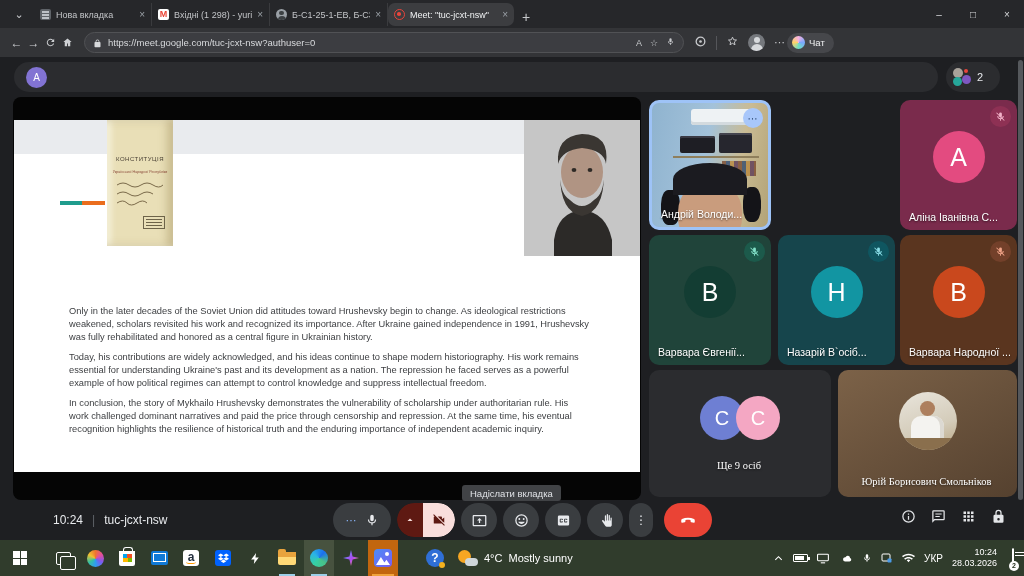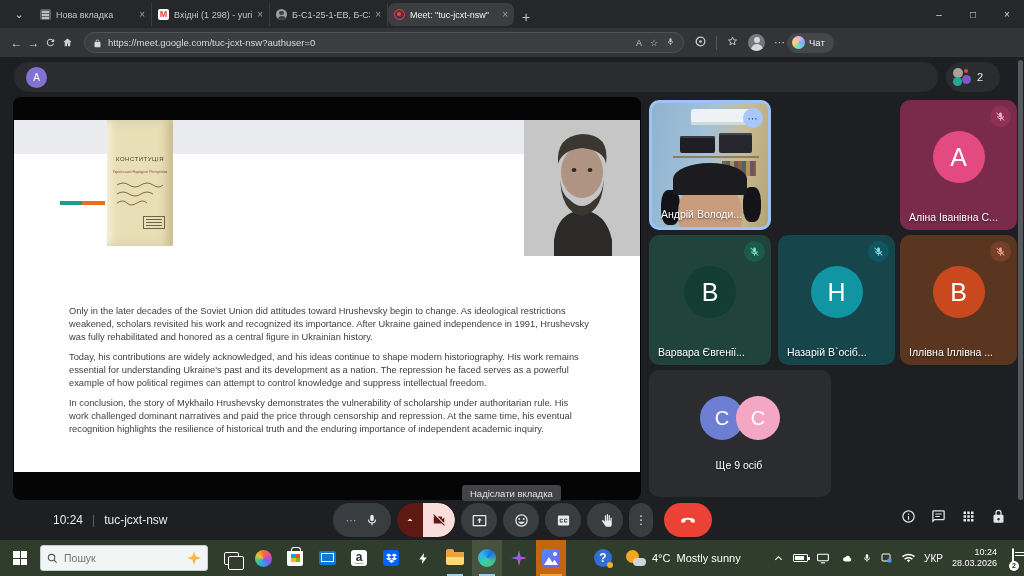--- a/index.html
+++ b/index.html
@@ -69,21 +69,21 @@
   .sline .t { width:22px; background:#1f9c8d; }
   .sline .o { width:23px; background:#ea6d1d; }
   .portrait { position:absolute; right:0; top:0; width:116px; height:136px; background:#c6c6c6; }
   .slidetitle { position:absolute; left:55px; top:122px; font-size:19px; font-weight:bold; color:#3f4043; letter-spacing:-0.2px; }
   .slide p { position:absolute; left:55px; width:520px; font-size:9.3px; line-height:13px; color:#3c3e41; }
   .slide p.p1 { top:185px; } .slide p.p2 { top:231px; } .slide p.p3 { top:277px; }
 
   
   .tile { position:absolute; border-radius:10px; overflow:hidden; }
   .tile .nm { position:absolute; left:9px; bottom:7px; color:#fff; font-size:10.5px; text-shadow:0 1px 2px rgba(0,0,0,.6); white-space:nowrap; }
-  .tile .nm.center { left:0; right:2px; text-align:center; }
+  .tile .nm.center { left:0; right:2px; text-align:center;font-family:Liberation Serif, serif; }
   .badge { position:absolute; top:6px; right:6px; width:21px; height:21px; border-radius:50%; display:flex; align-items:center; justify-content:center; }
   .avcirc { position:absolute; left:50%; top:44%; transform:translate(-50%,-50%); width:52px; height:52px; border-radius:50%; color:#fff; font-size:25px; display:flex; align-items:center; justify-content:center; }
   .cam { border:3px solid #9ec3f7; background:linear-gradient(100deg,#8fb3cf 0%,#a3c2da 45%,#cabb93 72%,#b2a377 100%); }
   .cam .ac { position:absolute; left:34%; top:5%; width:52%; height:13%; background:#eef2f4; border-radius:3px; box-shadow:inset 0 -3px 0 #d3dade; }
   .cam .eq1 { position:absolute; left:24%; top:27%; width:30%; height:13%; background:#1e1e24; border-radius:2px; box-shadow:inset 0 2px 0 #3a3a44; }
   .cam .eq2 { position:absolute; left:58%; top:24%; width:28%; height:16%; background:#26262e; border-radius:2px; box-shadow:inset 0 2px 0 #44444e; }
   .cam .shelf { position:absolute; left:18%; top:43%; width:74%; height:2px; background:#8f7f5c; }
   .cam .books { position:absolute; left:60%; top:47%; width:30%; height:12%; background:repeating-linear-gradient(90deg,#7b4a2e 0 4px,#314a6e 4px 8px,#b9893f 8px 12px,#5c3a57 12px 16px); opacity:.8; }
   .cam .cupL { position:absolute; left:8%; bottom:2%; width:16%; height:28%; background:#141418; border-radius:40%; }
   .cam .cupR { position:absolute; right:6%; bottom:4%; width:16%; height:28%; background:#141418; border-radius:40%; }
@@ -368,31 +368,39 @@
     </div>
 
     <div class="tile" style="left: 900px; top: 178px; width: 117px; height: 130px; background-color: rgb(90, 53, 31);">
       <span class="avcirc" style="background-color: rgb(201, 72, 29);">В</span>
       <span class="badge" style="background-color: rgb(115, 64, 42); color: rgb(242, 164, 136);">
         <svg width="11" height="11" viewBox="0 0 24 24" fill="currentColor">
             <path d="M12 14a3 3 0 0 0 3-3V6a3 3 0 0 0-6 0v5a3 3 0 0 0 3 3zm5-3a5 5 0 0 1-10 0H5a7 7 0 0 0 6 6.9V21h2v-3.1A7 7 0 0 0 19 11h-2z"></path>
             <path d="M4 3l17 17-1.4 1.4L2.6 4.4z"></path>
           </svg>
       </span>
-      <span class="nm">Іллівна Іллівна ...</span>
+      <span class="nm">Варвара Народної ...</span>
     </div>
 
     <div class="tile" style="left:649px; top:313px; width:182px; height:127px; background:#2b2c2f;">
       <div class="twocirc">
         <span class="a" style="background-color: rgb(110, 127, 211);">С</span>
         <span class="b" style="background-color: rgb(244, 167, 195);">С</span>
       </div>
       <span class="nm center" style="bottom:26px;">Ще 9 осіб</span>
     </div>
 
+    <div class="tile" style="left:838px; top:313px; width:179px; height:127px; background:linear-gradient(150deg,#7c6248,#55412f);">
+      <div class="photocirc">
+        <span class="h"></span>
+          <span class="b"></span>
+          <span class="d"></span>
+      </div>
+      <span class="nm center" style="bottom:10px;">Юрій Борисович Смольніков</span>
+    </div>
 
     <div class="pagescroll"></div>
 
     <div class="meetbar"></div>
 
     <div class="meetleft">
       <span>10:24</span>
       <span class="sep">|</span>
       <span>tuc-jcxt-nsw</span>
     </div>
@@ -473,28 +481,20 @@
   <div class="taskbar">
     <div class="startbtn">
       <span class="winlogo">
           <i></i>
           <i></i>
           <i></i>
           <i></i>
         </span>
     </div>
 
-    <div class="searchbox">
-      <svg width="11" height="11" viewBox="0 0 24 24" fill="none" stroke="#555" stroke-width="2.4">
-          <circle cx="10" cy="10" r="7"></circle>
-          <path d="M15.5 15.5L21 21"></path>
-        </svg>
-      <input placeholder="Пошук" style="">
-      <span class="sparkle"></span>
-    </div>
 
     <div class="tbicon" style="margin-left:8px">
         <span class="taskview"></span>
       </div>
     <div class="tbicon">
         <span class="cop-circle"></span>
       </div>
     <div class="tbicon">
         <span class="storeicon"></span>
       </div>

